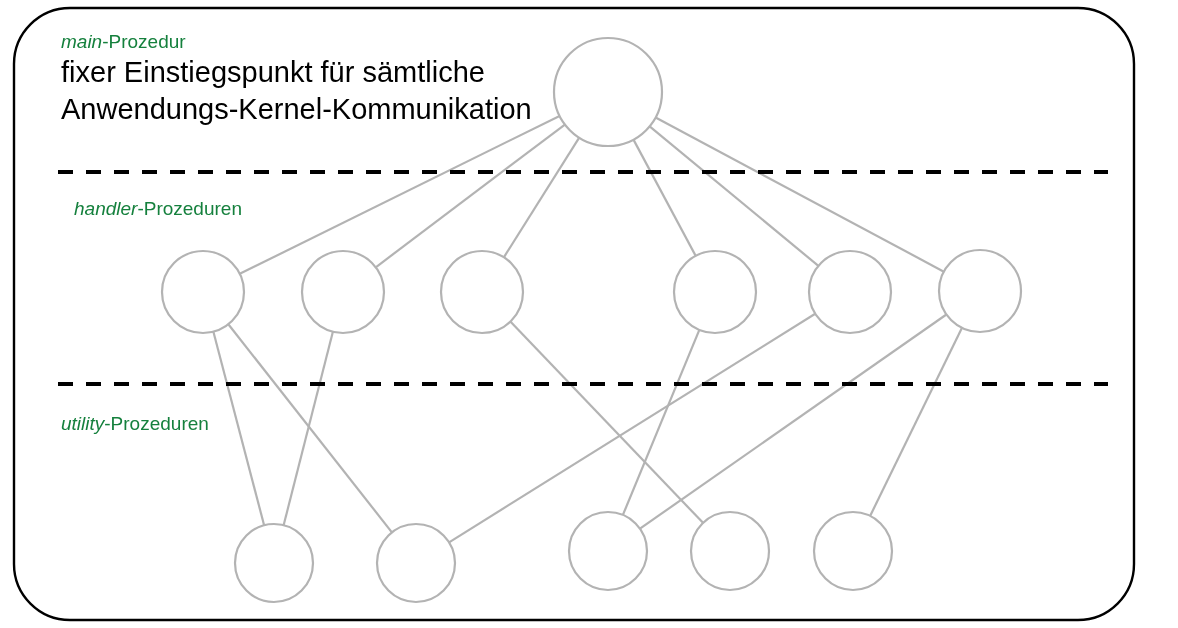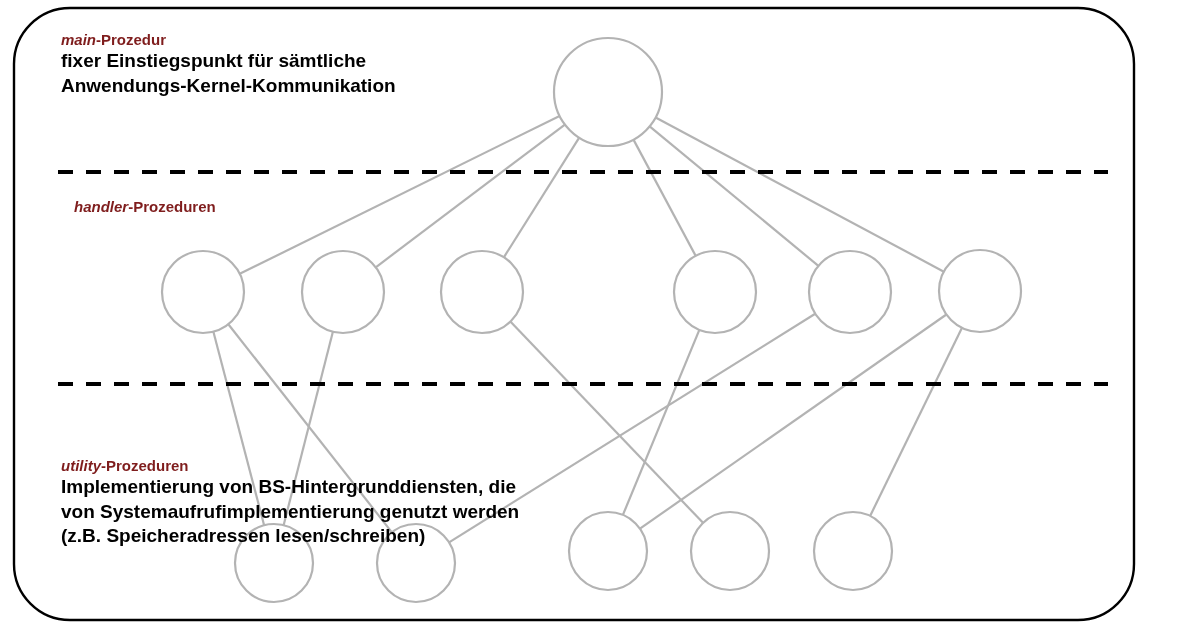--- a/index.html
+++ b/index.html
@@ -24,39 +24,39 @@
     left: 0;
     top: 0;
     width: 1178px;
     height: 628px;
   }
   .text-block {
     position: absolute;
     z-index: 5;
   }
   .block-title {
-    font-size: 15px;
-    font-weight: bold;
-    color: #7f1d1d;
+    font-size: 19px;
+    font-weight: normal;
+    color: #15803d;
     line-height: 1.28;
     white-space: nowrap;
   }
   .block-title .ital {
     font-style: italic;
   }
   .block-desc {
-    font-size: 19px;
-    font-weight: bold;
+    font-size: 29px;
+    font-weight: normal;
     color: #000000;
     line-height: 1.28;
     white-space: pre-line;
   }
   #block-main   { left: 61px;  top: 30px;  }
   #block-handler { left: 74px; top: 197px; }
-  #block-utility { left: 61px; top: 412px; margin-top: 44px; }
+  #block-utility { left: 61px; top: 412px; }
 </style>
 </head>
 <body>
 
 <div id="stage">
 
   <svg id="diagram-svg" viewBox="0 0 1178 628" xmlns="http://www.w3.org/2000/svg">
     <g id="frame-layer">
         <rect x="14" y="8" width="1120" height="612" rx="56" ry="56" fill="none" stroke="#000000" stroke-width="2.4"></rect>
       </g>
@@ -107,18 +107,15 @@
   <div class="text-block" id="block-handler">
     <div class="block-title">
       <span class="ital">handler</span><span>-Prozeduren</span>
     </div>
   </div>
 
   <div class="text-block" id="block-utility">
     <div class="block-title">
       <span class="ital">utility</span><span>-Prozeduren</span>
     </div>
-    <div class="block-desc">Implementierung von BS-Hintergrunddiensten, die
-von Systemaufrufimplementierung genutzt werden
-(z.B. Speicheradressen lesen/schreiben)</div>
   </div>
 
 </div>
 
 </body></html>

